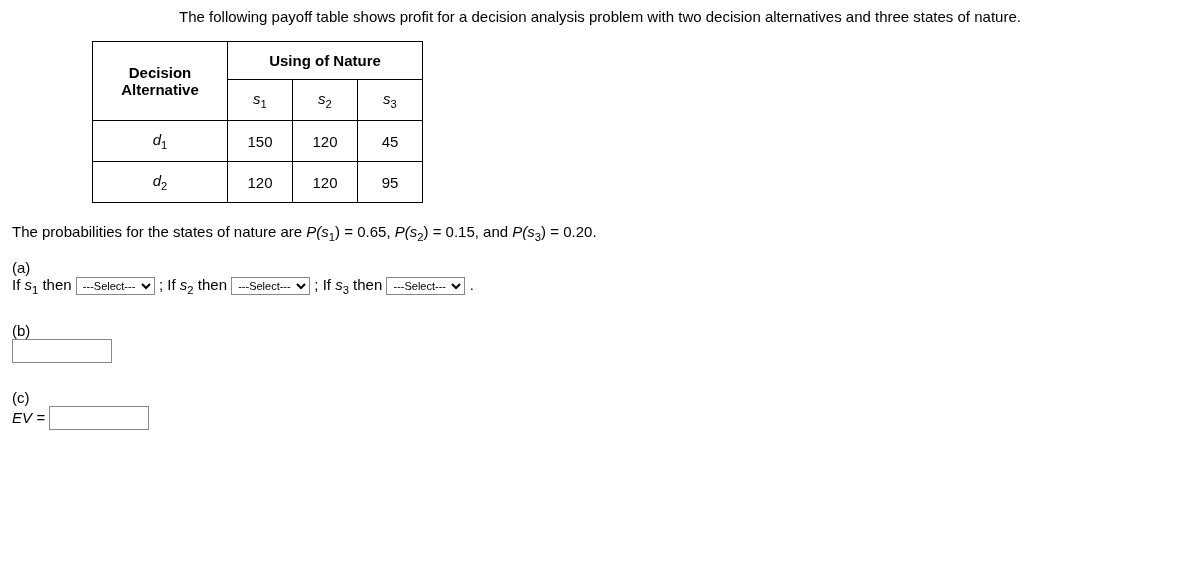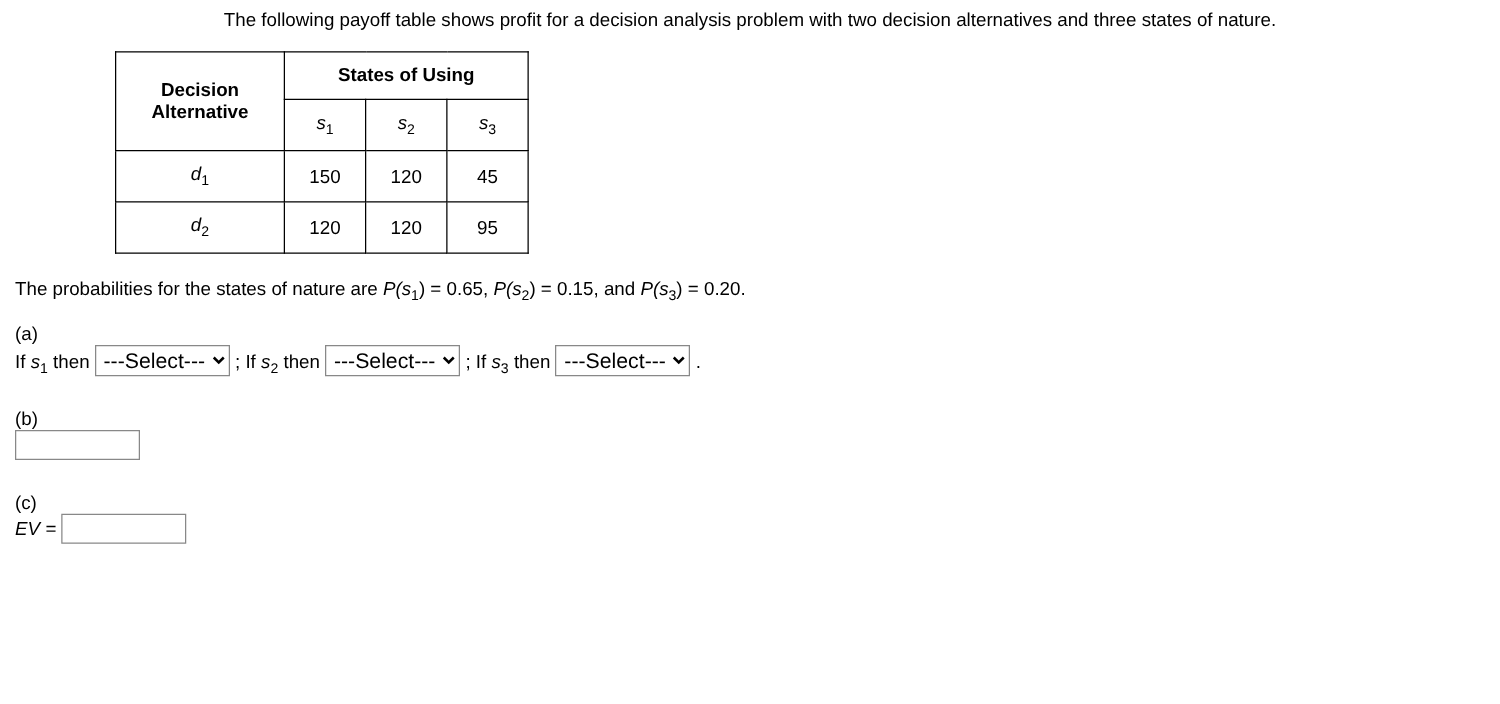--- a/index.html
+++ b/index.html
@@ -55,21 +55,21 @@
     }
     .q-body {
       display: inline-block;
       vertical-align: top;
       width: calc(100% - 32px);
     }
     .q-body p, .q-body div.row {
       margin: 0 0 10px 0;
     }
     select.dropdown {
-      font-size: 17px;
+      font-size: 11px;
       padding: 1px 2px;
       border: 1px solid #888;
       background: #fff;
     }
     input.textbox {
       width: 90px;
       height: 20px;
       border: 1px solid #888;
       padding: 1px 4px;
       font-size: 14px;
@@ -84,21 +84,21 @@
 </head>
 <body>
 
 <div class="intro">The following payoff table shows profit for a decision analysis problem with two decision alternatives and three states of nature.</div>
 
 <div class="payoff-table-wrap">
   <table class="payoff">
     <tbody>
         <tr>
       <th class="decision-header" rowspan="2">Decision Alternative</th>
-      <th class="header" colspan="3">States of Using</th>
+      <th class="header" colspan="3">Using of Nature</th>
     </tr>
     <tr>
       <th class="narrow"><span class="italic">s</span><span class="sub">1</span></th>
       <th class="narrow"><span class="italic">s</span><span class="sub">2</span></th>
       <th class="narrow"><span class="italic">s</span><span class="sub">3</span></th>
     </tr>
     <tr>
       <td><span class="italic">d</span><span class="sub">1</span></td>
       <td class="narrow">150</td>
       <td class="narrow">120</td>

